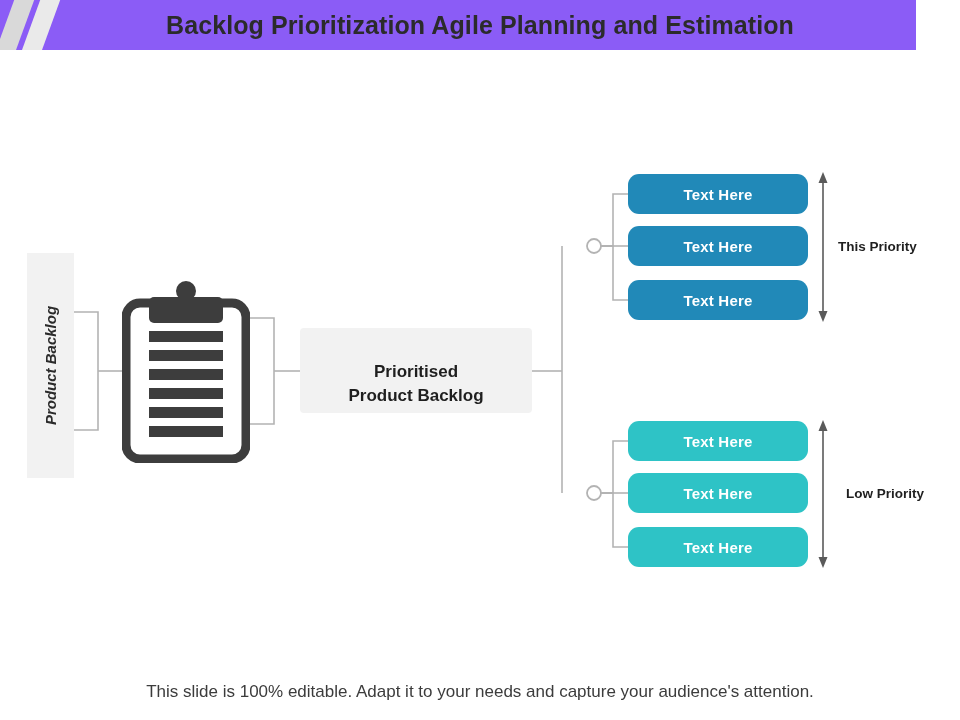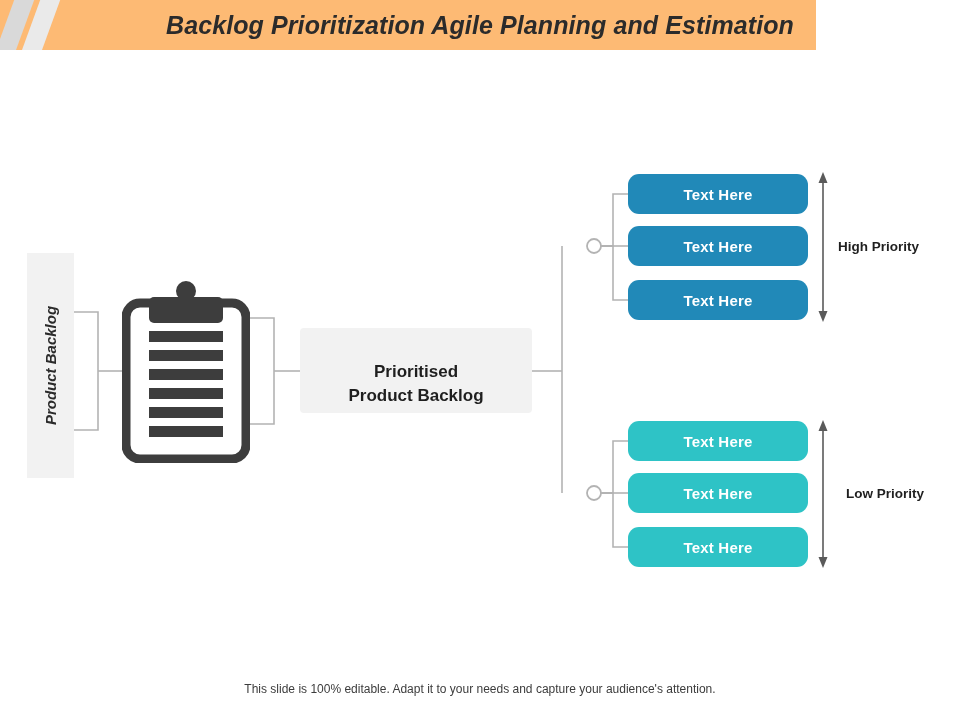--- a/index.html
+++ b/index.html
@@ -18,25 +18,24 @@
     position: absolute;
     left: 0; top: 0;
     width: 960px;
     height: 720px;
     background: #ffffff;
   }
   
   .title-bar {
     position: absolute;
     left: 0; top: 0;
-    width: 816px;
+    width: 916px;
     height: 50px;
-    background: #fdba74;
+    background: #8b5cf6;
     overflow: hidden;
-    font-style: italic;
   }
   .title-accent {
     position: absolute;
     left: 0; top: 0;
     width: 78px;
     height: 50px;
     overflow: hidden;
   }
   .title-accent .bar {
     position: absolute;
@@ -136,21 +135,21 @@
     color: #1f1f1f;
     white-space: nowrap;
   }
   
   .footer {
     position: absolute;
     left: 0;
     top: 682px;
     width: 960px;
     text-align: center;
-    font-size: 12px;
+    font-size: 17px;
     color: #3c3c3c;
   }
   svg.connectors {
     position: absolute;
     left: 0; top: 0;
     width: 960px;
     height: 720px;
     pointer-events: none;
   }
 </style>
@@ -236,18 +235,18 @@
   <div class="chip low" style="left:628px; top:421px;">
     <span>Text Here</span>
   </div>
   <div class="chip low" style="left:628px; top:473px;">
     <span>Text Here</span>
   </div>
   <div class="chip low" style="left:628px; top:527px;">
     <span>Text Here</span>
   </div>
 
-  <div class="group-label" style="left:838px; top:246px; transform:translateY(-50%);">High Priority</div>
+  <div class="group-label" style="left:838px; top:246px; transform:translateY(-50%);">This Priority</div>
   <div class="group-label" style="left:838px; top:493px; transform:translateY(-50%);padding-left:8px;">Low Priority</div>
 
   <div class="footer">This slide is 100% editable. Adapt it to your needs and capture your audience's attention.</div>
 
 </div>
 
 </body></html>

